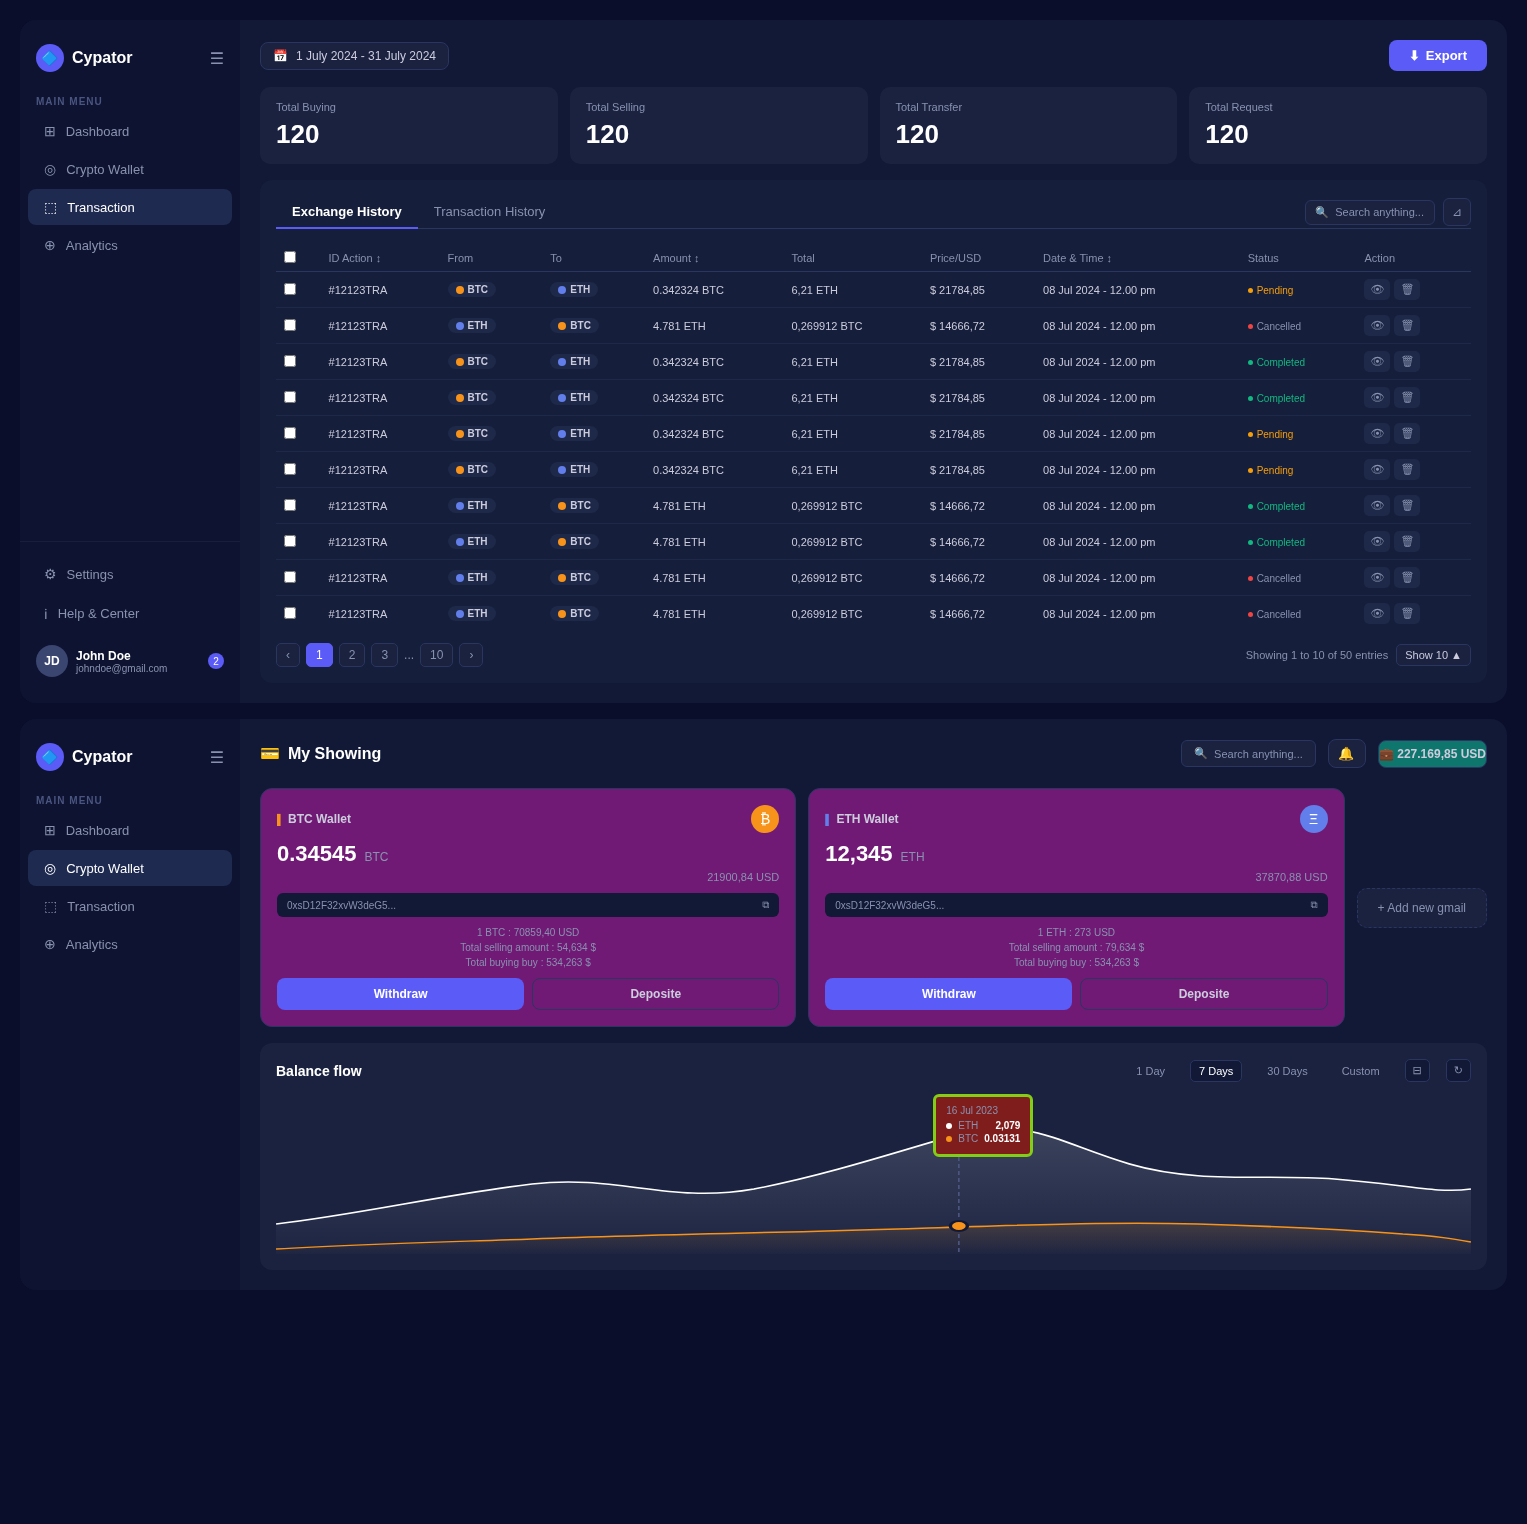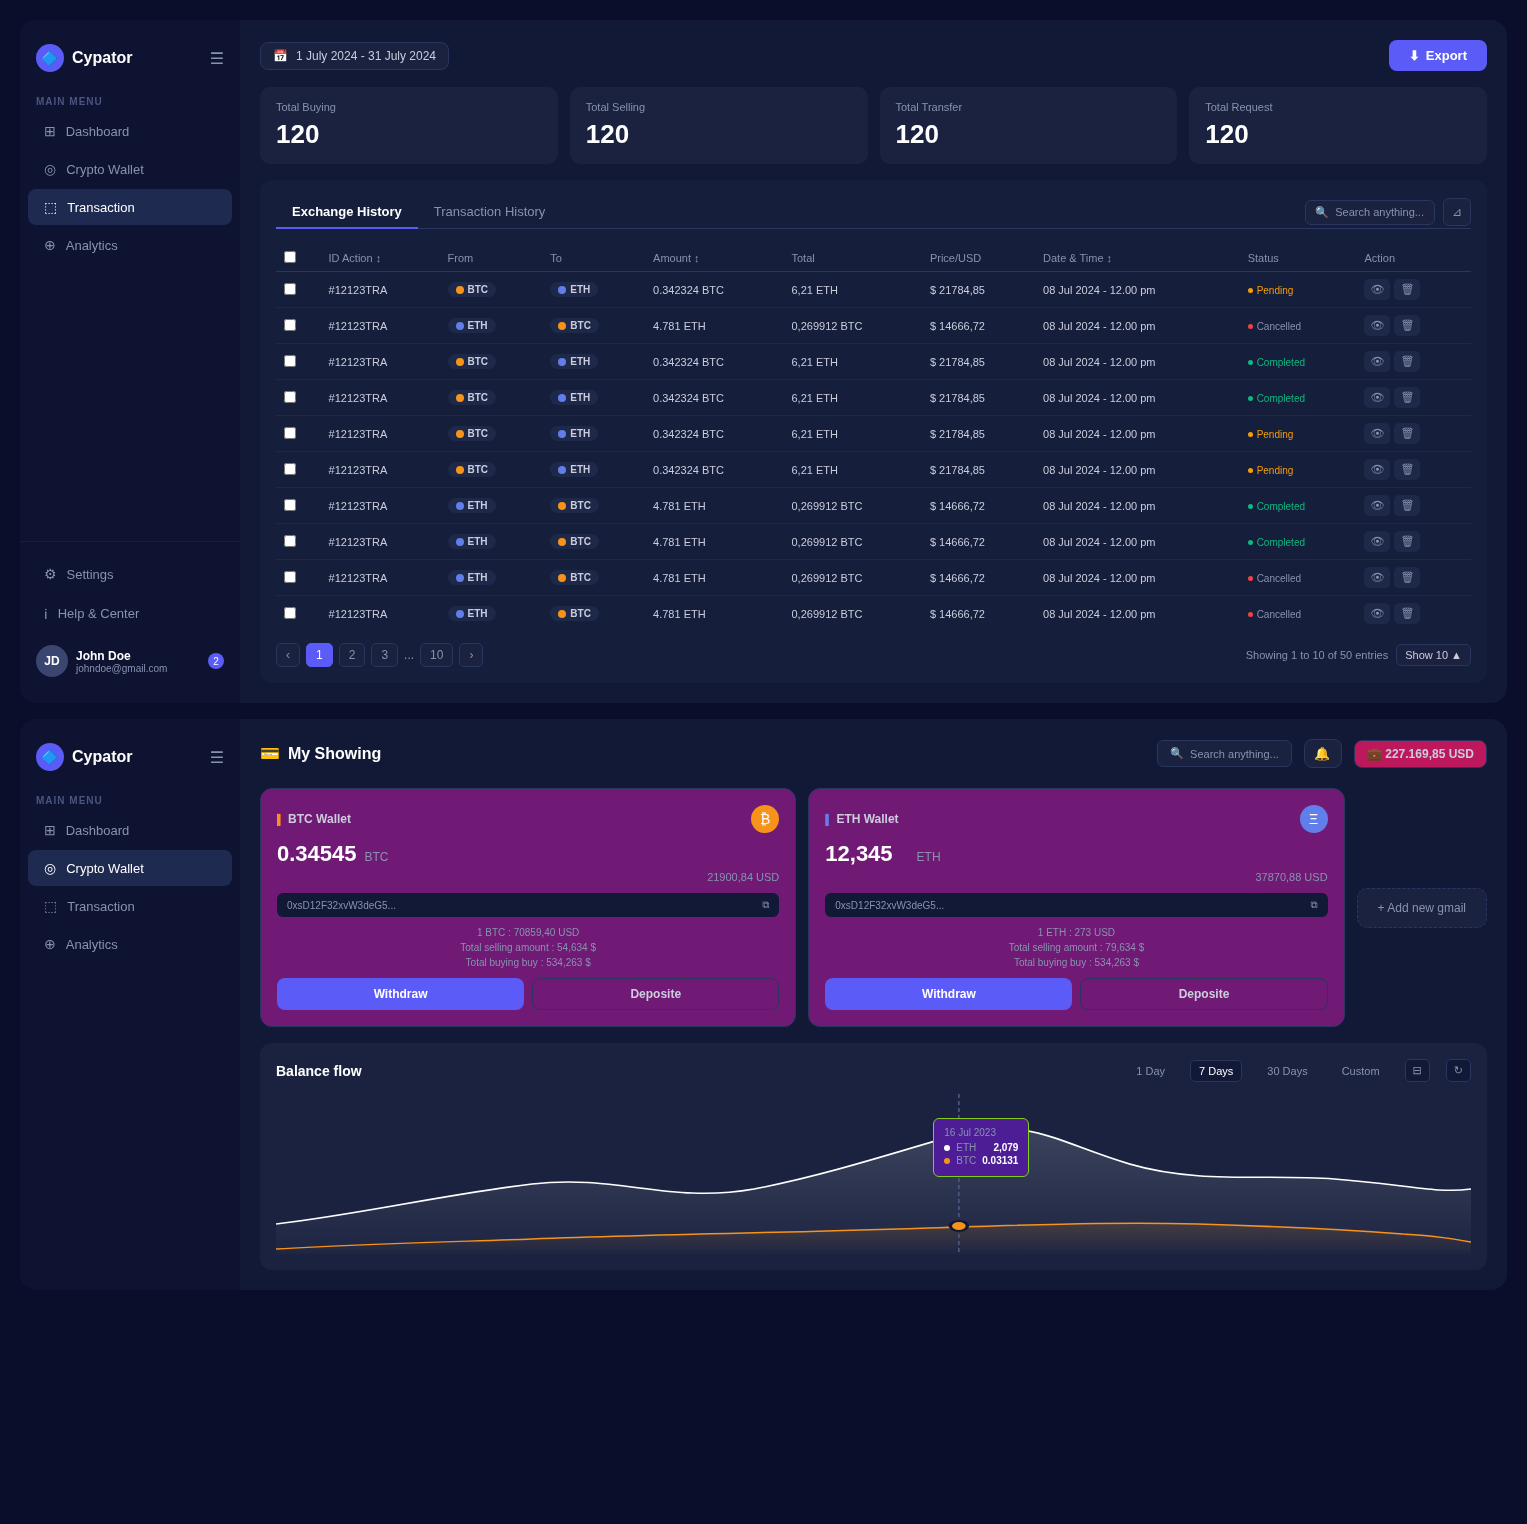--- a/index.html
+++ b/index.html
@@ -365,24 +365,24 @@
     .notif-btn {
       background: #1a2240;
       border: 1px solid #2a3560;
       border-radius: 8px;
       padding: 6px 10px;
       color: #8892b0;
       font-size: 13px;
       cursor: pointer;
     }
     .balance-btn {
-      background: #be185d;
+      background: #0f766e;
       border: 1px solid #2a3560;
       border-radius: 8px;
-      padding: 6px 12px;
+      padding: 6px 0;
       color: #ccd;
       font-size: 12px;
       font-weight: 600;
       cursor: pointer;
     }
 
     .wallet-cards {
       display: grid;
       grid-template-columns: 1fr 1fr auto;
       gap: 12px;
@@ -522,27 +522,27 @@
 
     .chart-area {
       position: relative;
       height: 160px;
       overflow: hidden;
     }
     .chart-svg { width: 100%; height: 100%; }
 
     .chart-tooltip {
       position: absolute;
-      background: #4c1d95;
-      border: 1px solid #84cc16;
+      background: #7f1d1d;
+      border: 3px solid #84cc16;
       border-radius: 6px;
       padding: 8px 10px;
       font-size: 10px;
       color: #ccd;
-      top: 24px;
+      top: 0;
       left: 55%;
     }
     .tooltip-date { color: #8892b0; margin-bottom: 4px; font-size: 10px; }
     .tooltip-row { display: flex; align-items: center; gap: 6px; margin-bottom: 2px; }
     .tooltip-dot { width: 6px; height: 6px; border-radius: 50%; }
     .tooltip-label { color: #8892b0; }
     .tooltip-val { color: #fff; font-weight: 600; margin-left: auto; }
   </style>
 </head>
 <body>
@@ -945,21 +945,21 @@
           <button class="wallet-withdraw-btn">Withdraw</button>
           <button class="wallet-deposit-btn">Deposite</button>
         </div>
       </div>
 
       <div class="wallet-card">
         <div class="wallet-card-header">
           <div class="wallet-card-title eth">ETH Wallet</div>
           <div class="wallet-coin-icon eth">Ξ</div>
         </div>
-        <div style="display:flex;align-items:baseline;gap:20px;margin-bottom:2px;">
+        <div style="display:flex;align-items:baseline;gap:4px;margin-bottom:2px;">
           <div class="wallet-amount">12,345</div>
           <span class="wallet-amount-unit">ETH</span>
         </div>
         <div class="wallet-usd">37870,88 USD</div>
         <div class="wallet-address">
           <span>0xsD12F32xvW3deG5...</span>
           <span>⧉</span>
         </div>
         <div class="wallet-info-line">1 ETH : 273 USD</div>
         <div class="wallet-info-line">Total selling amount : 79,634 $</div>

